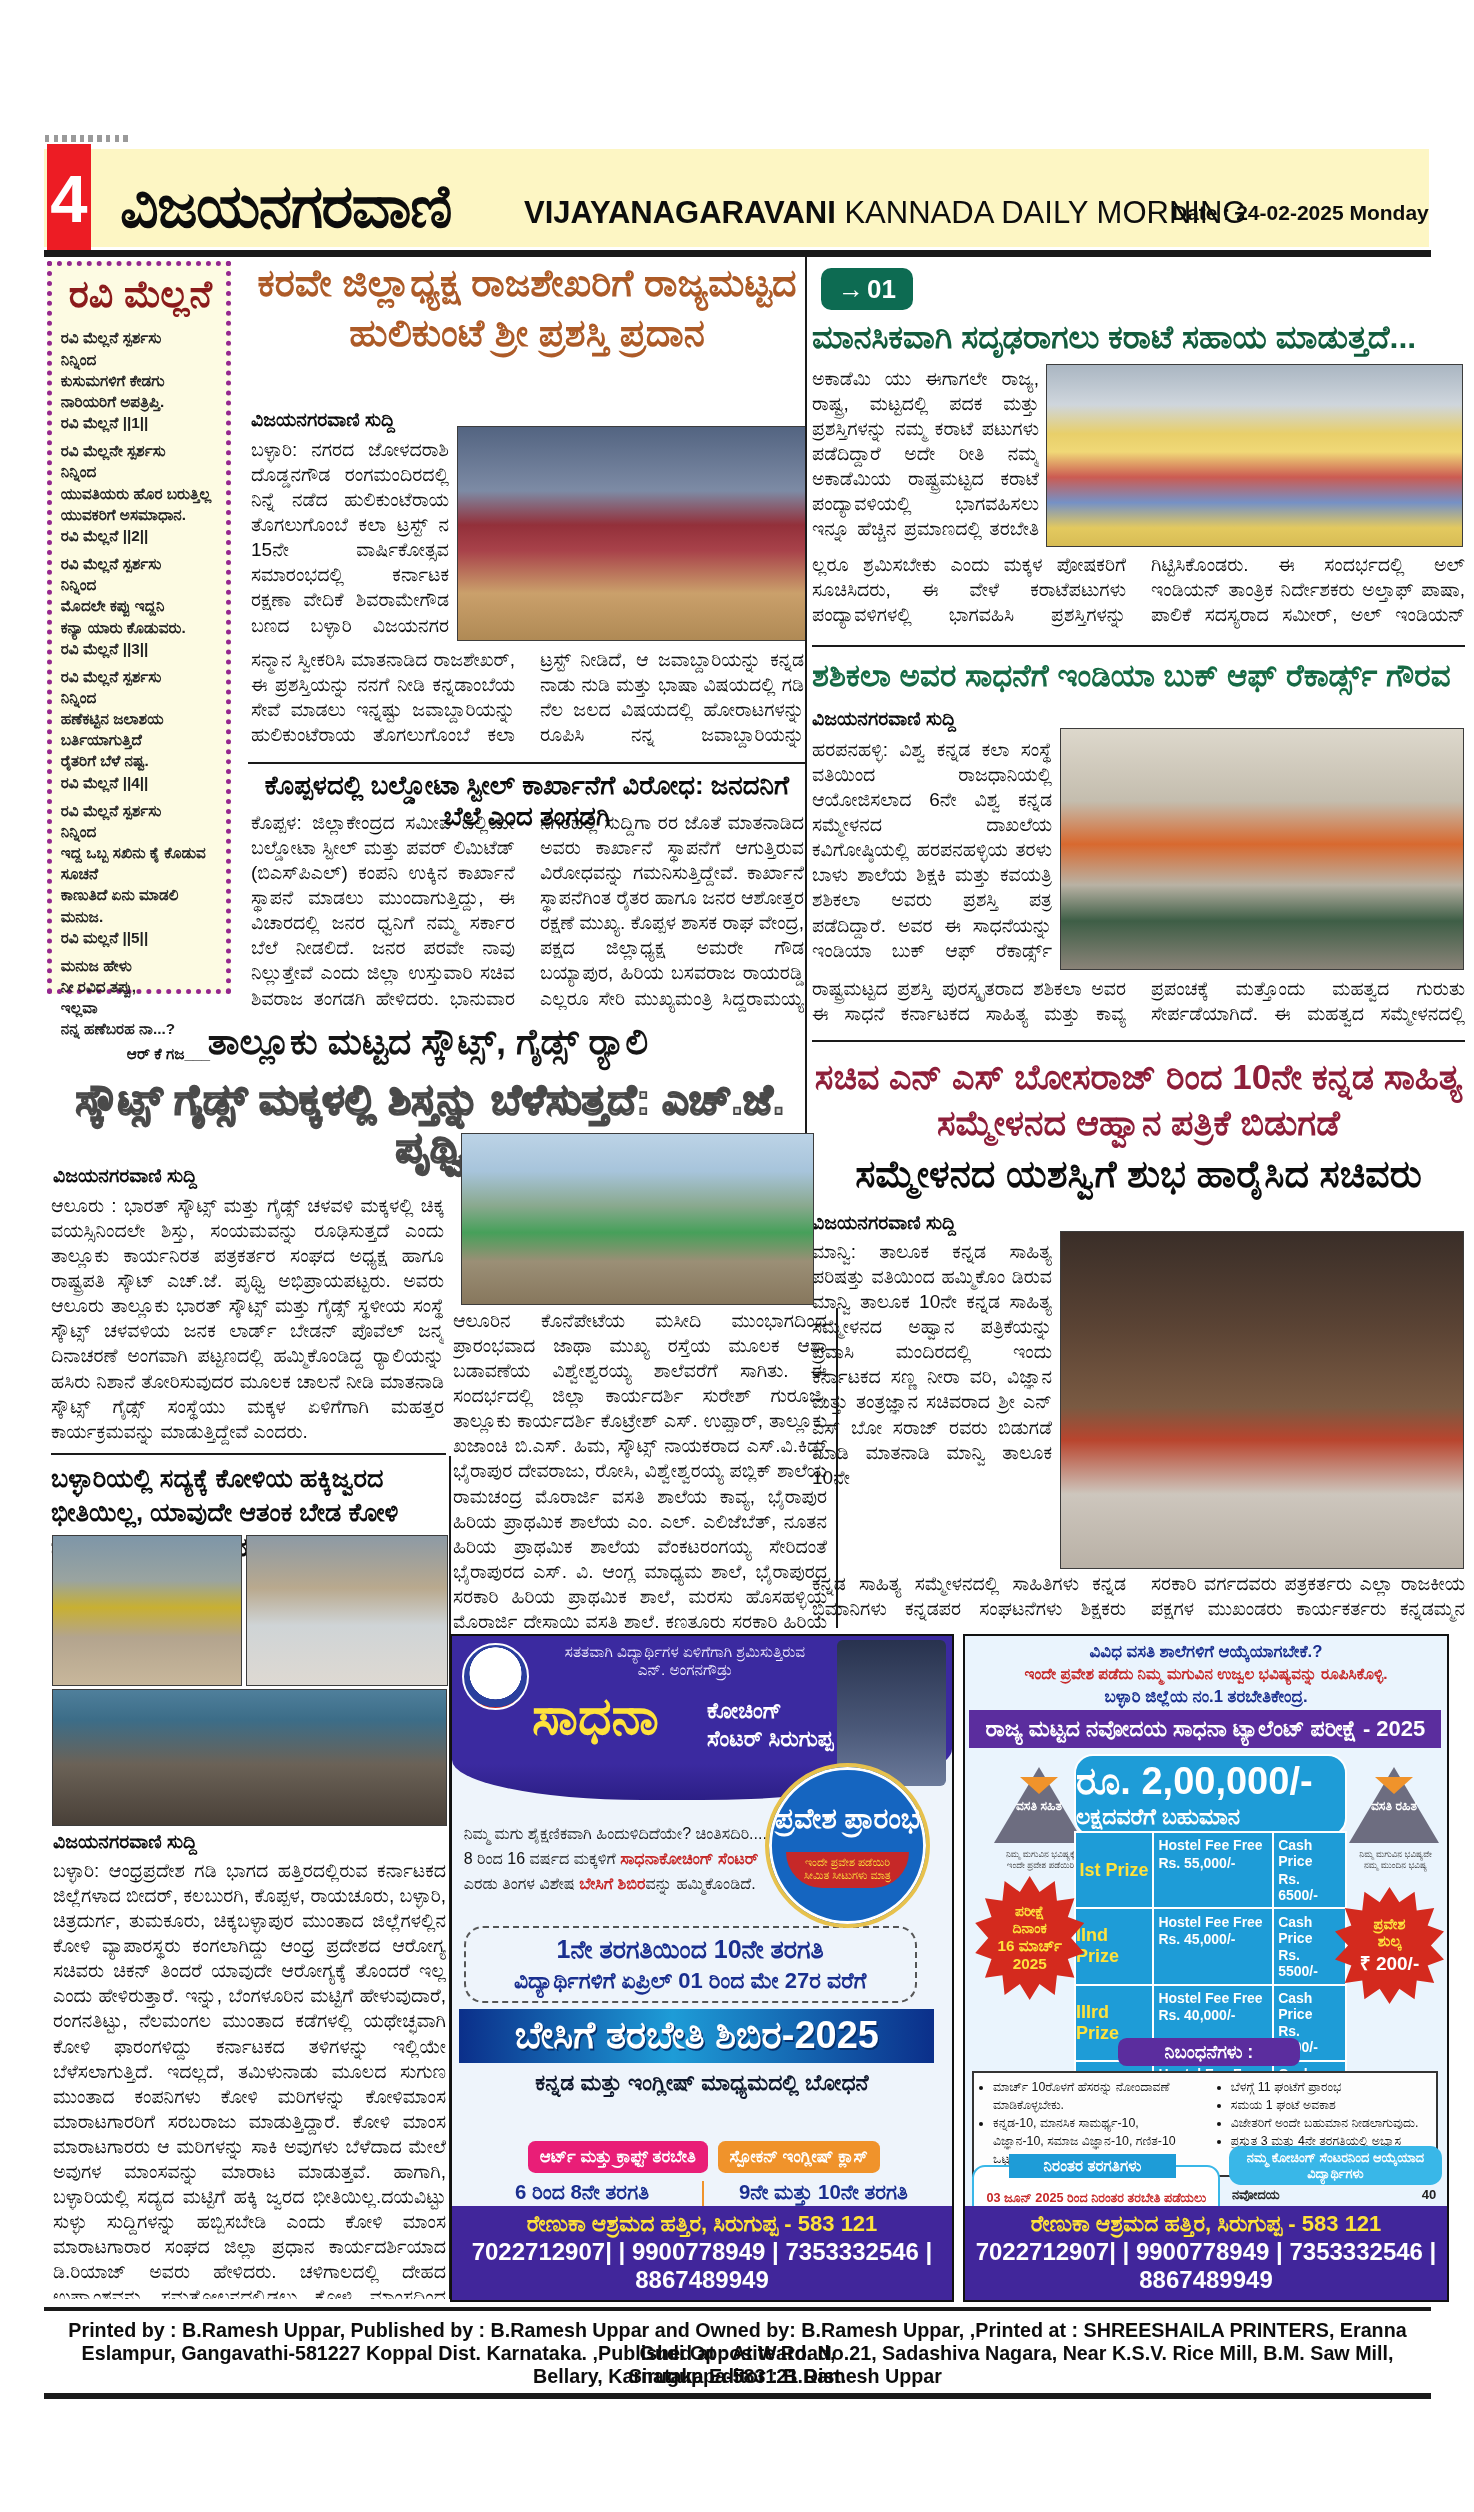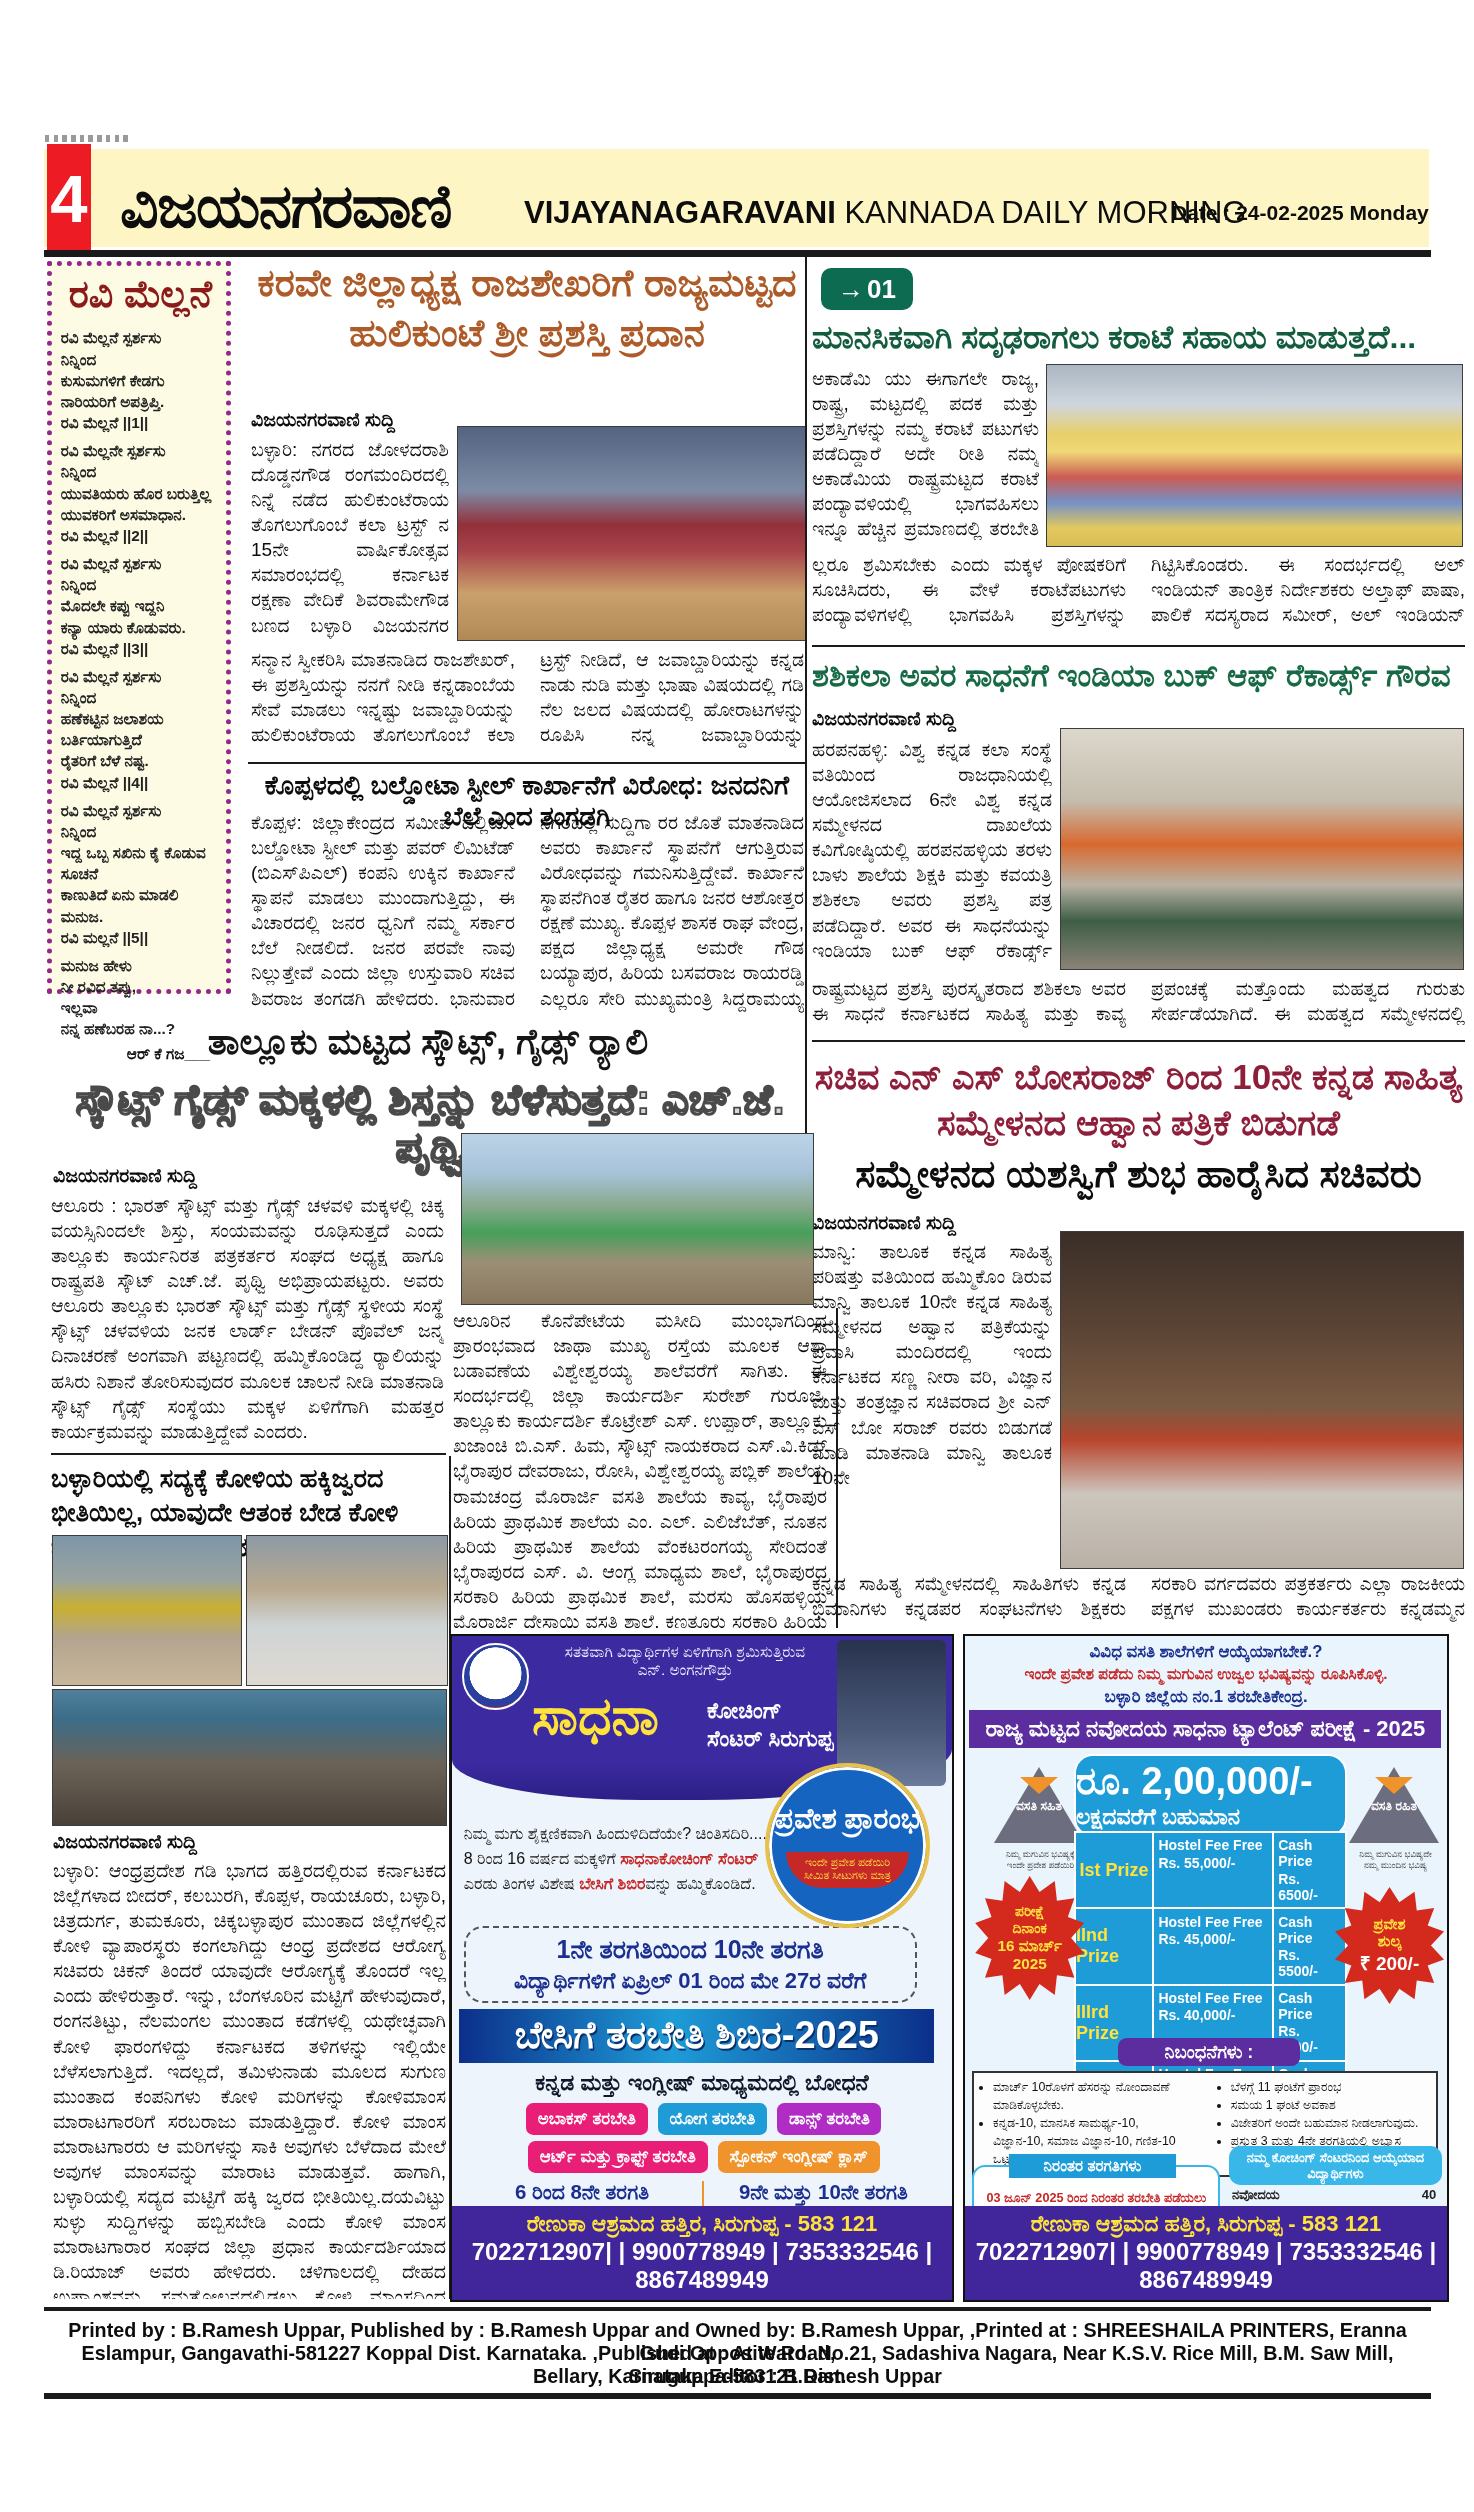--- a/index.html
+++ b/index.html
@@ -290,25 +290,20 @@
       <span>ನಿಮ್ಮ ಮಗು ಶೈಕ್ಷಣಿಕವಾಗಿ ಹಿಂದುಳಿದಿದೆಯೇ? ಚಿಂತಿಸದಿರಿ....</span><br>
       <span>8 ರಿಂದ 16 ವರ್ಷದ ಮಕ್ಕಳಿಗೆ </span><span class="red">ಸಾಧನಾಕೋಚಿಂಗ್ ಸೆಂಟರ್</span><br>
       <span>ಎರಡು ತಿಂಗಳ ವಿಶೇಷ </span><span class="red">ಬೇಸಿಗೆ ಶಿಬಿರ</span><span>ವನ್ನು ಹಮ್ಮಿಕೊಂಡಿದೆ.</span>
     </div>
     <div class="adL-dash">
       <div class="l1">1ನೇ ತರಗತಿಯಿಂದ 10ನೇ ತರಗತಿ</div>
       <div class="l2">ವಿದ್ಯಾರ್ಥಿಗಳಿಗೆ ಏಪ್ರಿಲ್ 01 ರಿಂದ ಮೇ 27ರ ವರೆಗೆ</div>
     </div>
     <div class="adL-camp">ಬೇಸಿಗೆ ತರಬೇತಿ ಶಿಬಿರ-2025</div>
     <div class="adL-medium">ಕನ್ನಡ ಮತ್ತು ಇಂಗ್ಲೀಷ್ ಮಾಧ್ಯಮದಲ್ಲಿ ಬೋಧನೆ</div>
-    <div class="pillrow" style="top:467px;">
-      <span class="pill p0">ಅಬಾಕಸ್ ತರಬೇತಿ</span>
-      <span class="pill p1">ಯೋಗ ತರಬೇತಿ</span>
-      <span class="pill p2">ಡಾನ್ಸ್ ತರಬೇತಿ</span>
-    </div>
     <div class="pillrow" style="top:505px;">
       <span class="pill p3">ಆರ್ಟ್ ಮತ್ತು ಕ್ರಾಫ್ಟ್ ತರಬೇತಿ</span>
       <span class="pill p4">ಸ್ಪೋಕನ್ ಇಂಗ್ಲೀಷ್ ಕ್ಲಾಸ್</span>
     </div>
     <div class="adL-classes">
       <div class="adL-class">
         <div class="t">6 ರಿಂದ 8ನೇ ತರಗತಿ</div>
         <div class="s">ಕನ್ನಡ, ಇಂಗ್ಲೀಷ ಗ್ರಾಮರ್, ಗಣಿತ, ವಿಜ್ಞಾನ</div>
       </div>
       <div class="adL-class">

